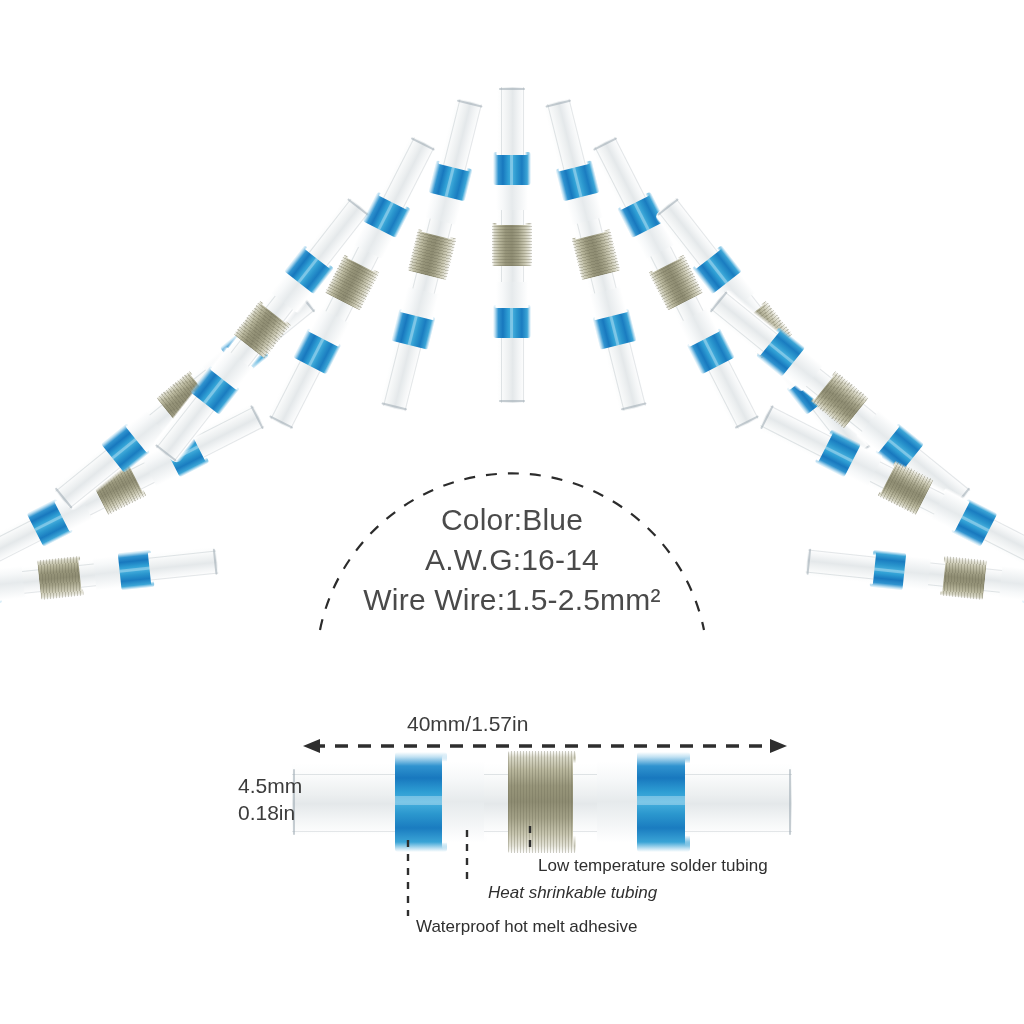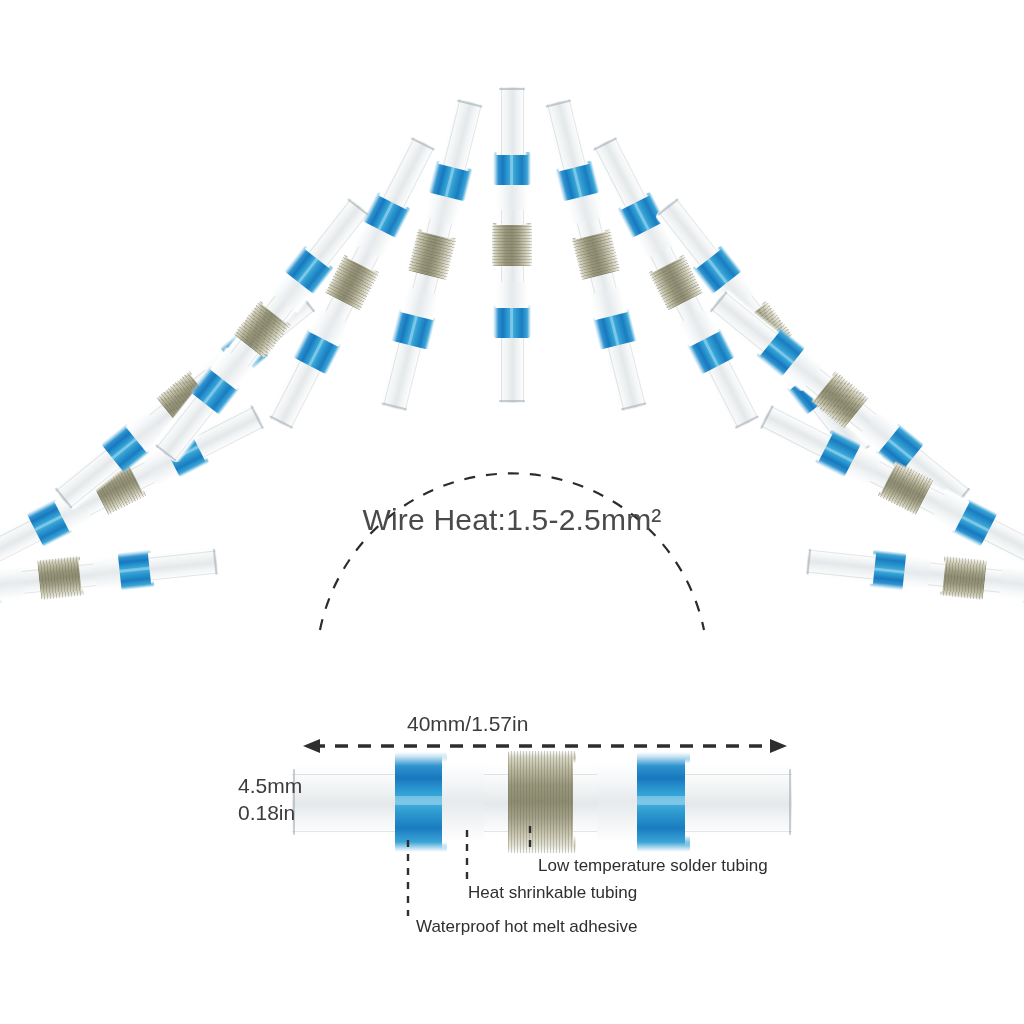--- a/index.html
+++ b/index.html
@@ -273,21 +273,23 @@
         <div class="tube end-r" style="left:248.1px;width:67.9px;"></div>
         <div class="tipline" style="left:313px;"></div>
       </div>
     </div>
 
   <svg width="1024" height="1024">
     <path d="M 320 630 A 196 196 0 0 1 704 630" fill="none" stroke="#2b2b2b" stroke-width="2.2" stroke-dasharray="11 11" stroke-linecap="butt"></path>
   </svg>
 
   <div id="spec">
-    <div>Wire  Heat:1.5-2.5mm²</div>
+    <div>Color:Blue</div>
+    <div>A.W.G:16-14</div>
+    <div>Wire  Wire:1.5-2.5mm²</div>
   </div>
 
   <div id="detail">
 
     <div class="conn" id="big-conn" style="width: 500px; height: 88px; left: 292px; top: 758px;">
         <div class="tube end-l" style="left:0.0px;width:107.5px;"></div>
         <div class="band" style="left:102.5px;width:52.5px;"></div>
         <div class="bulge" style="left:150.0px;width:45.0px;"></div>
         <div class="tube" style="left:191.5px;width:27.5px;"></div>
         <div class="solder" style="left:216.0px;width:68.0px;"></div>
@@ -308,16 +310,16 @@
       <line x1="408" y1="840" x2="408" y2="916" stroke="#2e2e2e" stroke-width="2.4" stroke-dasharray="7 7"></line>
       <line x1="467" y1="830" x2="467" y2="882" stroke="#2e2e2e" stroke-width="2.4" stroke-dasharray="7 7"></line>
       <line x1="530" y1="826" x2="530" y2="854" stroke="#2e2e2e" stroke-width="2.4" stroke-dasharray="7 7"></line>
     </svg>
 
     <div class="dimtext" style="left:407px;top:710px;">40mm/1.57in</div>
     <div class="dimtext" style="left:238px;top:772px;">4.5mm</div>
     <div class="dimtext" style="left:238px;top:799px;">0.18in</div>
 
     <div class="calloutlabel" style="left:538px;top:856px;">Low temperature solder tubing</div>
-    <div class="calloutlabel" style="left:468px;top:883px;">Heat  shrinkable  tubing</div>
+    <div class="calloutlabel" style="left:488px;top:883px;font-style:italic;">Heat  shrinkable  tubing</div>
     <div class="calloutlabel" style="left:416px;top:917px;">Waterproof  hot  melt  adhesive</div>
   </div>
 </div>
 
 </body></html>

